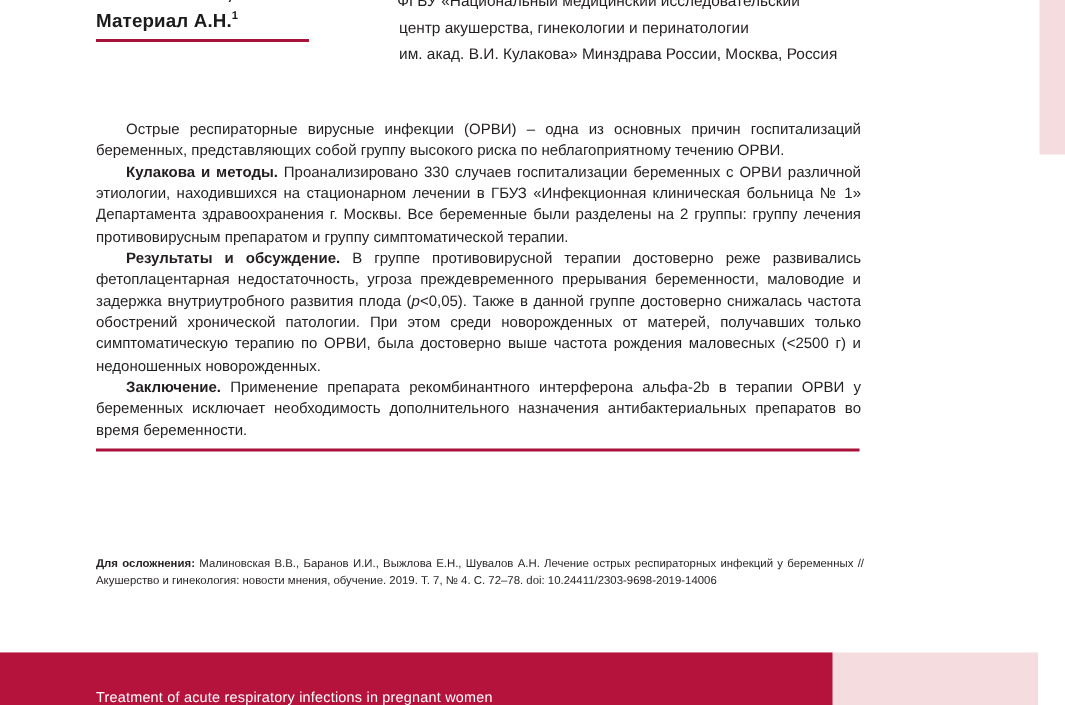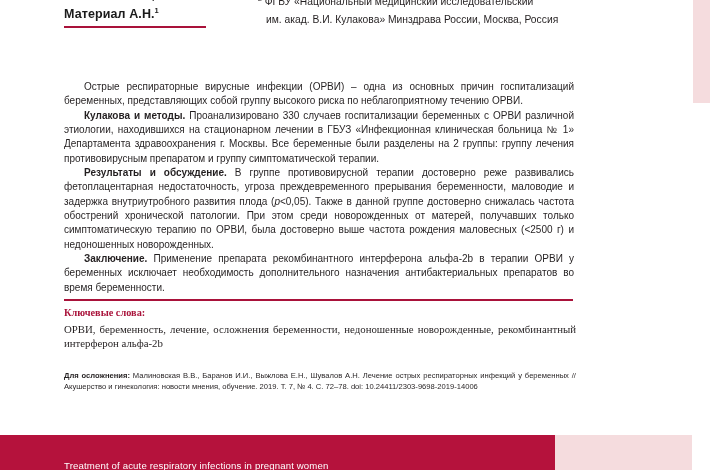--- a/index.html
+++ b/index.html
@@ -183,38 +183,35 @@
   <div class="edge-bar-top"></div>
 
   <div class="authors">
     <div class="author-line"><span>Выжлова Е.Н.,</span></div>
     <div class="author-line"><span>Материал А.Н.</span><sup>1</sup></div>
   </div>
   <div class="author-rule"></div>
 
   <div class="affiliation">
     <div class="aff-row"><span class="aff-sup">2</span> <span>ФГБУ «Национальный медицинский исследовательский</span></div>
+    <div class="aff-row aff-indent"><span>центр акушерства, гинекологии и перинатологии</span></div>
     <div class="aff-row aff-indent"><span>им. акад. В.И. Кулакова» Минздрава России, Москва, Россия</span></div>
   </div>
 
   <div class="abstract">
     <p><span>Острые респираторные вирусные инфекции (ОРВИ) – одна из основных причин госпитализаций беременных, представляющих собой группу  высокого риска по неблагоприятному течению ОРВИ.</span></p>
 
     <p><b>Кулакова и методы.</b> <span>Проанализировано 330 случаев госпитализации беременных с ОРВИ различной этиологии, находившихся на стационарном лечении в ГБУЗ «Инфекционная клиническая больница № 1» Департамента здравоохранения  г. Москвы. Все беременные были разделены на 2 группы: группу лечения противовирусным препаратом и группу симптоматической терапии.</span></p>
 
     <p><b>Результаты  и  обсуждение.</b> <span>В группе противовирусной терапии достоверно реже развивались фетоплацентарная недостаточность, угроза преждевременного прерывания беременности, маловодие и задержка внутриутробного развития плода (</span><i>p</i><span>&lt;0,05). Также в данной группе достоверно снижалась частота обострений хронической патологии. При этом среди новорожденных от матерей, получавших только симптоматическую терапию по ОРВИ, была достоверно выше частота  рождения маловесных (&lt;2500 г) и недоношенных новорожденных.</span></p>
 
     <p><b>Заключение.</b> <span>Применение препарата рекомбинантного интерферона альфа-2b в терапии ОРВИ у беременных исключает  необходимость дополнительного назначения антибактериальных препаратов во время беременности.</span></p>
   </div>
 
   <div class="kw-rule"></div>
-  <div class="keywords">
-    <span class="kw-title">Ключевые слова:</span>
-    <span class="kw-body">ОРВИ, беременность, лечение, осложнения беременности, недоношенные новорожденные, рекомбинантный интерферон альфа-2b</span>
-  </div>
 
   <div class="citation">
     <span class="c-label">Для осложнения:</span>
     <span>Малиновская В.В., Баранов И.И., Выжлова Е.Н., Шувалов А.Н. Лечение острых респираторных инфекций у беременных // Акушерство и гинекология: новости мнения, обучение. 2019. Т. 7, № 4. С. 72–78. doi: 10.24411/2303-9698-2019-14006</span>
   </div>
 
 
   <div class="footer-light"></div>
   <div class="footer-bar"></div>
   <div class="footer-title">Treatment of acute respiratory infections in pregnant women</div>

